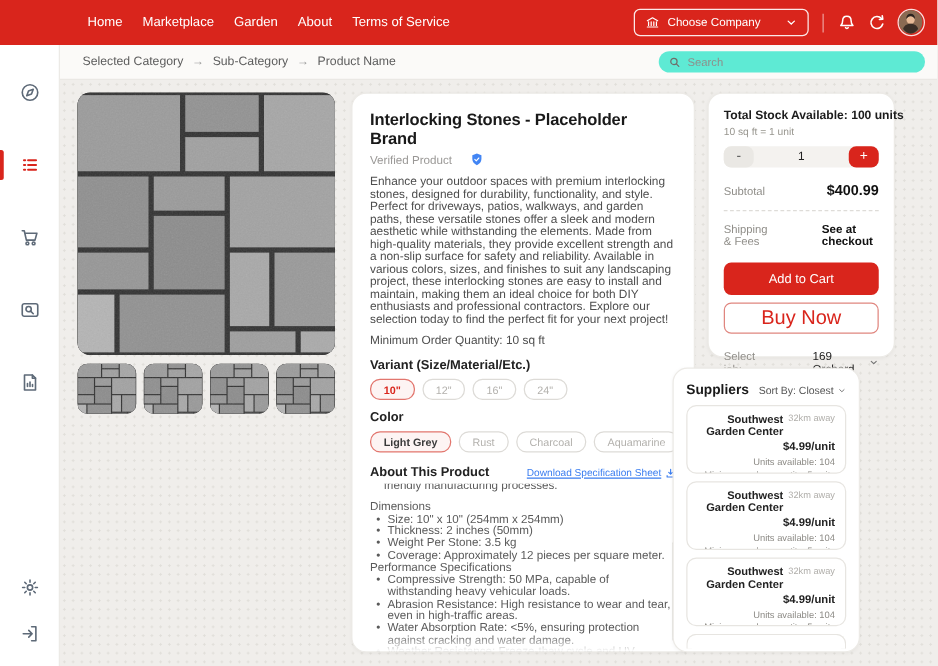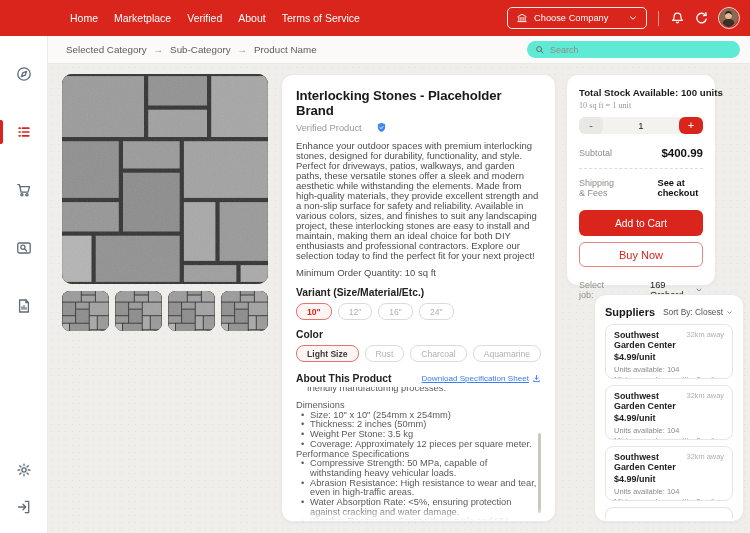--- a/index.html
+++ b/index.html
@@ -95,46 +95,46 @@
   ul.spec li { position:relative; padding-left:9px; }
   ul.spec li::before { content:"•"; position:absolute; left:0; top:0; }
   .scrollbar { position:absolute; right:0; top:46px; width:3px; height:80px; background:#c9c7c2; border-radius:2px; cursor:pointer; }
   .fade-bottom { position:absolute; left:0; right:0; bottom:0; height:13px;
                  background:linear-gradient(rgba(255,255,255,0), #ffffff); pointer-events:none; }
 
   
   .purchase-card { position:absolute; left:566px; top:74px; width:150px; height:212px;
                    padding:12px; z-index:2; }
   .stock { font-size:9.7px; font-weight:bold; color:#1c1c1c; white-space:nowrap; }
-  .unit-note { font-size:8.2px; color:#98968f; margin-top:3px;font-family:Liberation Serif, serif; }
+  .unit-note { font-size:8.2px; color:#98968f; margin-top:3px; }
   .stepper { margin-top:7px; height:17px; background:#f4f2ef; border-radius:6px;
              display:flex; align-items:center; }
   .step-btn { width:24px; height:17px; border-radius:6px; display:flex; align-items:center;
               justify-content:center; font-size:11px; cursor:pointer; line-height:1; }
   .step-btn.minus { background:#eae8e4; color:#555; }
   .step-btn.plus { background:#d9251c; color:#fff; }
   .qty { flex:1; text-align:center; font-size:9.5px; color:#222; }
   .row { display:flex; justify-content:space-between; align-items:center;gap:36px; }
   .sub-row { margin-top:13px; }
   .muted-label { font-size:9px; color:#8f8d88; }
   .sub-val { font-size:11.5px; font-weight:bold; color:#111; }
   .dash { border-top:1px dashed #dedcd8; margin-top:9px; }
   .ship-row { margin-top:9px; }
   .ship-val { font-size:9.3px; font-weight:bold; color:#111; }
   .btn-cart { margin-top:12px; height:26px; background:#d9251c; color:#fff; border-radius:6px;
               display:flex; align-items:center; justify-content:center; font-size:10.3px; cursor:pointer; }
   .btn-buy { margin-top:6px; height:25px; background:#fff; color:#d9251c; border:1px solid #e0867f;
              border-radius:6px; display:flex; align-items:center; justify-content:center;
-             font-size:11px; cursor:pointer; }
+             font-size:16px; cursor:pointer; }
   .job-row { margin-top:13px; }
   .job-val { font-size:9.3px; color:#222; display:flex; align-items:center; gap:4px; cursor:pointer; }
 
   
-  .suppliers-card { position:absolute; left:594px; top:294px; width:150px; height:228px;
-                    padding:11px 10px; z-index:2; overflow:hidden; }
+  .suppliers-card { position:absolute; left:538px; top:294px; width:150px; height:228px;
+                    padding:11px 10px; z-index:2; overflow:hidden;text-align:right; }
   .sup-head { display:flex; justify-content:space-between; align-items:center; }
   .sup-title { font-size:11px; font-weight:bold; color:#191919; }
   .sort { font-size:8.4px; color:#555; display:flex; align-items:center; gap:3px; cursor:pointer; white-space:nowrap; }
   .sup-card { margin-top:6px; border:1px solid #e7e5e1; border-radius:8px; padding:5px 8px;
               height:55px; overflow:hidden; cursor:pointer; background:#fff; }
   .sup-name-row { display:flex; justify-content:space-between; align-items:flex-start; }
   .sup-name { font-size:8.9px; font-weight:bold; color:#222; }
   .sup-dist { font-size:7.4px; color:#b0aeaa; white-space:nowrap; margin-left:4px; }
   .sup-price { font-size:9px; font-weight:bold; color:#222; margin-top:2px; }
   .sup-line { font-size:7.5px; color:#8d8b86; margin-top:3px; }
@@ -169,21 +169,21 @@
       <rect x="172" y="182" width="26" height="16" fill="#ababab"></rect>
       <rect x="0" y="0" width="200" height="200" filter="url(#grain)" opacity="0.14"></rect>
     </g>
   </defs>
 </svg>
 
 <header class="topbar">
   <nav class="nav-links">
     <span class="nav-link">Home</span>
     <span class="nav-link">Marketplace</span>
-    <span class="nav-link">Verified</span>
+    <span class="nav-link">Garden</span>
     <span class="nav-link">About</span>
     <span class="nav-link">Terms of Service</span>
   </nav>
   <div class="topbar-right">
     <div class="company-btn">
       <span>
         <svg width="12" height="12" viewBox="0 0 16 16" fill="none" stroke="#fff" stroke-width="1.3" stroke-linecap="round" stroke-linejoin="round">
           <path d="M2.5 6.2 8 3l5.5 3.2"></path>
             <path d="M3.8 7.2v4M6.6 7.2v4M9.4 7.2v4M12.2 7.2v4"></path>
             <path d="M2.5 12.8h11"></path>
@@ -335,21 +335,21 @@
   <div class="sec-label">Variant (Size/Material/Etc.)</div>
   <div class="chip-row">
     <div class="chip selected">10"</div>
     <div class="chip">12"</div>
     <div class="chip">16"</div>
     <div class="chip">24"</div>
   </div>
 
   <div class="sec-label">Color</div>
   <div class="chip-row">
-    <div class="chip selected dark-text">Light Size</div>
+    <div class="chip selected dark-text">Light Grey</div>
     <div class="chip">Rust</div>
     <div class="chip">Charcoal</div>
     <div class="chip">Aquamarine</div>
   </div>
 
   <div class="about-row">
     <span class="about-h">About This Product</span>
     <span class="spec-link">
       <span>Download Specification Sheet</span>
       <span>

